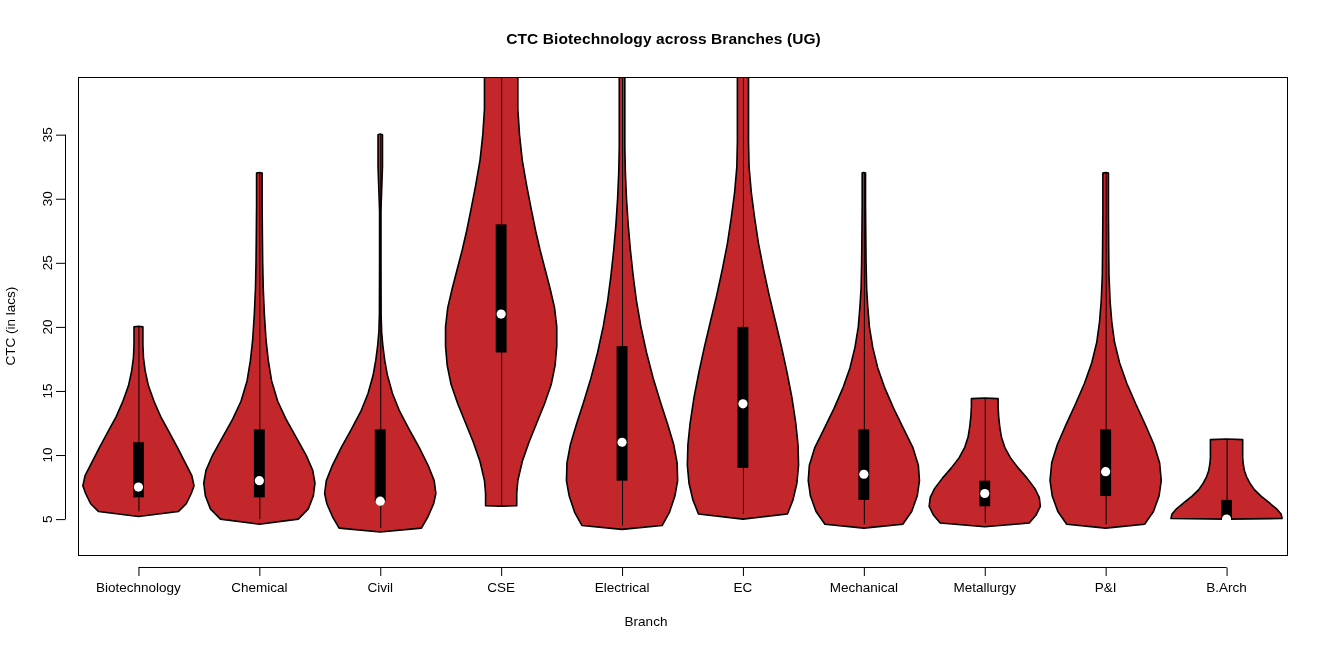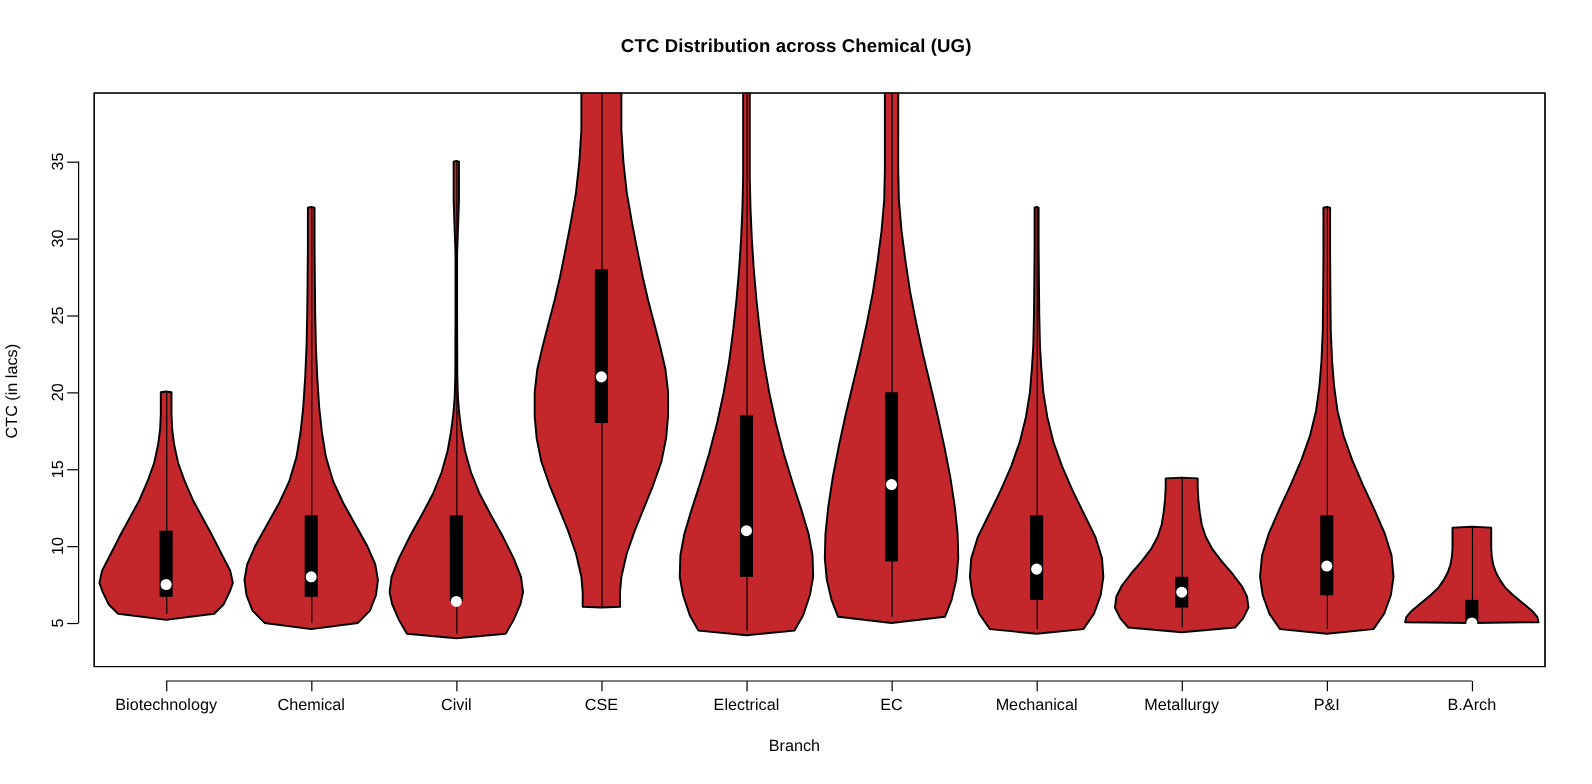--- a/index.html
+++ b/index.html
@@ -19,32 +19,32 @@
   }
   #y-axis-title{
     position:absolute;
     left:10px;top:326px;
     transform:translate(-50%,-50%) rotate(-90deg);
     transform-origin:center center;
     font-size:13.5px;color:#000;white-space:nowrap;
   }
   #x-axis-title{
     position:absolute;left:0;top:614px;width:1292px;
-    text-align:center;font-size:13.5px;color:#000;padding-left:16px;
+    text-align:center;font-size:13.5px;color:#000;
   }
   svg{display:block;}
   .ytick-label{font-family:"Liberation Sans",sans-serif;font-size:13.5px;fill:#000;}
   .xtick-label{font-family:"Liberation Sans",sans-serif;font-size:13.5px;fill:#000;}
 </style>
 </head>
 <body>
 
 <div id="chart-root">
 
-  <div id="plot-title">CTC Distribution across Chemical (UG)</div>
+  <div id="plot-title">CTC Biotechnology across Branches (UG)</div>
 
   <div id="y-axis-title">CTC (in lacs)</div>
 
   <div id="x-axis-title">Branch</div>
 
   <svg id="plot-svg" width="1327" height="653">
       <rect x="78.5" y="77.5" width="1209" height="478" fill="none" stroke="#000" stroke-width="1"></rect>
       <g>
         <path d="M138.45,516.55 L178.49,511.43 L186.28,503.74 L191.28,493.49 L194.06,485.80 L191.84,475.55 L185.17,462.73 L177.38,447.35 L169.04,431.98 L160.70,416.60 L154.02,401.22 L148.46,385.84 L145.12,370.46 L143.46,357.65 L142.90,344.83 L142.90,334.58 L142.90,326.89 L138.45,326.25 L138.45,326.25 L134.00,326.89 L134.00,334.58 L134.00,344.83 L133.44,357.65 L131.78,370.46 L128.44,385.84 L122.88,401.22 L116.20,416.60 L107.86,431.98 L99.52,447.35 L91.73,462.73 L85.06,475.55 L82.84,485.80 L85.62,493.49 L90.62,503.74 L98.41,511.43 L138.45,516.55 Z" fill="#C4272B" stroke="#000000" stroke-width="1.6" stroke-linejoin="round"></path>
         <line x1="138.95" y1="326.89276139410185" x2="138.95" y2="511.4289544235925" stroke="#000" stroke-width="1"></line>

